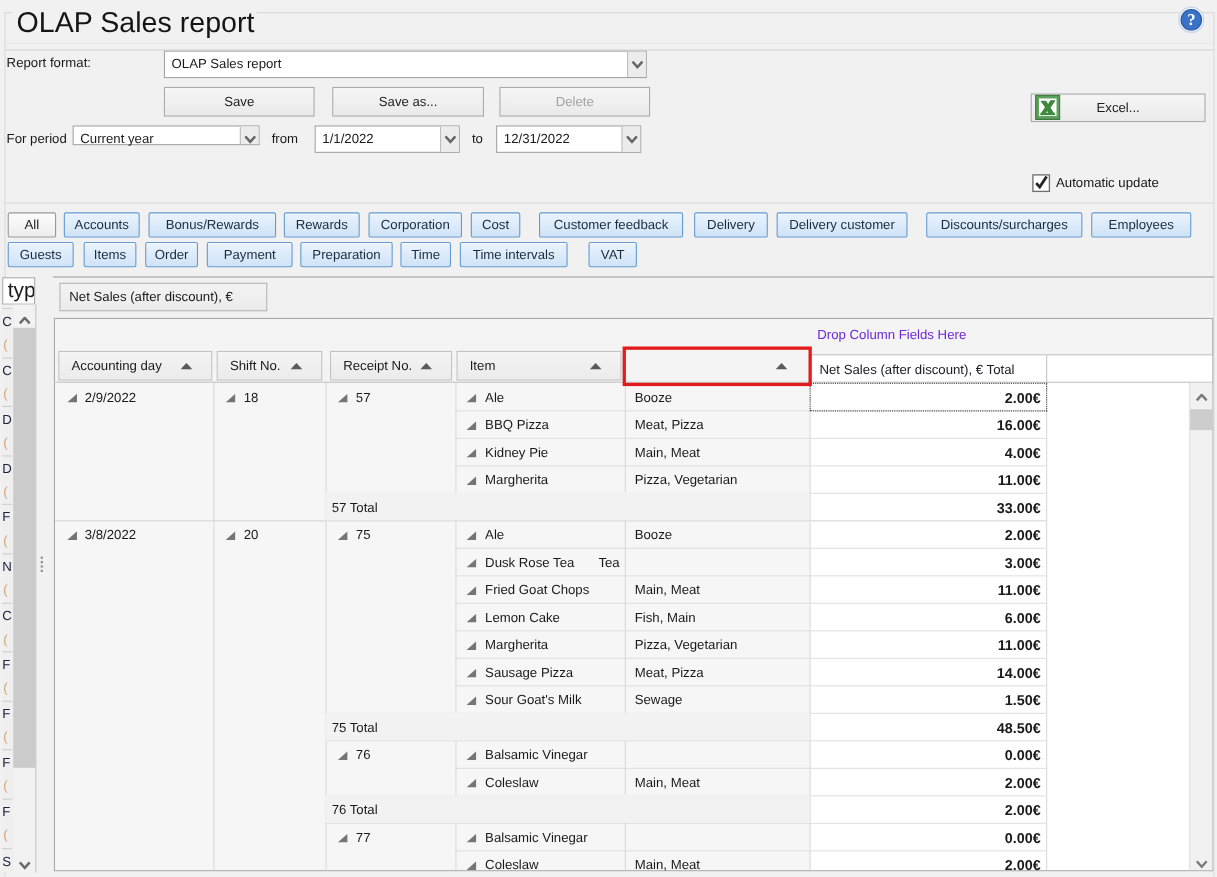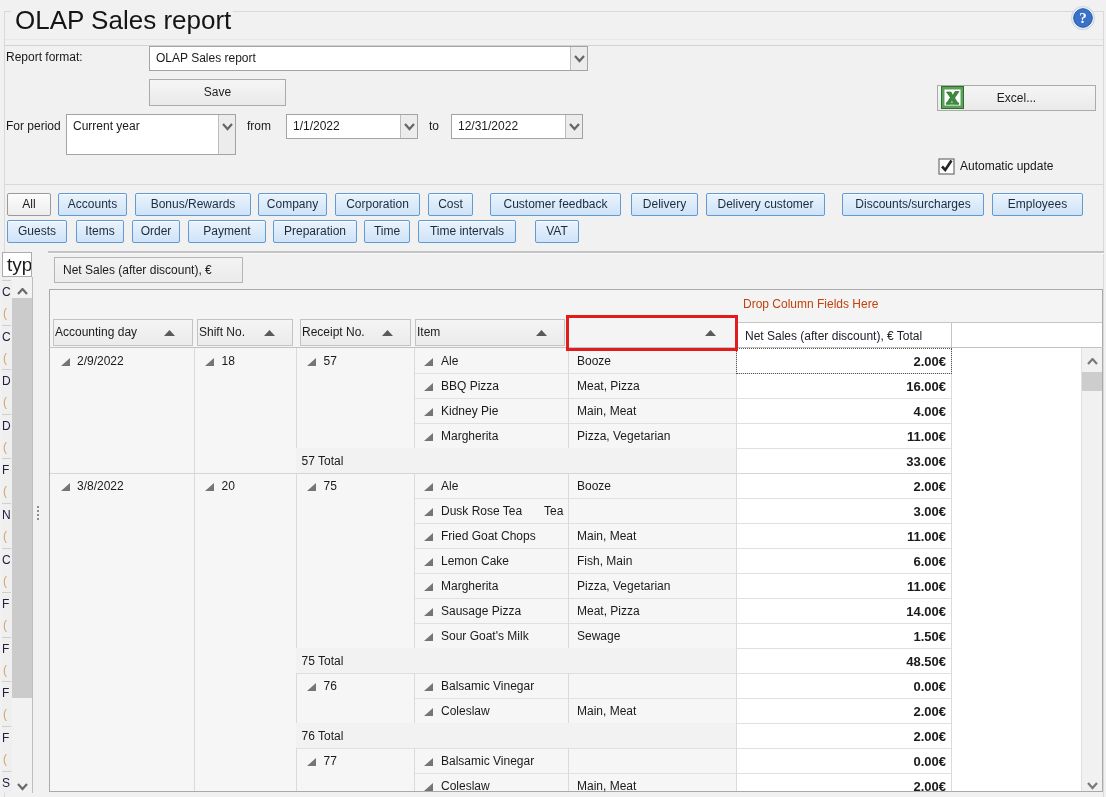--- a/index.html
+++ b/index.html
@@ -8,21 +8,21 @@
 .ln{position:absolute;background:#d9d9d9}
 .btn{position:absolute;border:1px solid #ababab;background:linear-gradient(#f5f5f5,#eaeaea);
   text-align:center;line-height:24px;color:#1d1d1d}
 .combo{position:absolute;background:#fff;border:1px solid #a3a3a3;line-height:23px}
 .combo .tx{position:absolute;left:6px;top:0;line-height:23px;white-space:nowrap}
 .dd{position:absolute;right:0;top:0;bottom:0;width:17px;background:#ececec;border-left:1px solid #bdbdbd}
 .dd svg{position:absolute;left:3px;top:8px}
 .tag{position:absolute;height:23px;border:1px solid #629ad4;border-radius:2px;
   background:linear-gradient(#eaf3fd,#cfe3f7);box-shadow:inset 0 1px 0 rgba(255,255,255,.75);text-align:center;line-height:21px;color:#1c2b3d}
 .hbox{position:absolute;top:319px;height:27px;background:linear-gradient(#f4f4f4,#ebebeb);
-  border:1px solid #c3c3c3;line-height:25px;padding-left:1px;color:#1b1b1b}
+  border:1px solid #c3c3c3;line-height:25px;padding-left:11px;color:#1b1b1b}
 .cell{position:absolute;white-space:nowrap;overflow:hidden}
 .val{position:absolute;font-weight:bold;font-size:13px;text-align:right;white-space:nowrap}
 .tri{position:absolute}
 </style></head><body>
 <div id="page">
 
 <div class="ln" style="left:4px;top:11px;width:7px;height:1px"></div>
 <div class="ln" style="left:233px;top:11px;width:870px;height:1px"></div>
 <div class="ln" style="left:4px;top:11px;width:1px;height:786px"></div>
 <div class="ln" style="left:1103px;top:11px;width:1px;height:786px"></div>
@@ -40,22 +40,24 @@
 <div class="abs" style="left:6px;top:50px">Report format:</div>
 <div class="combo" style="left:149px;top:46px;width:439px;height:25px">
       <span class="tx">OLAP Sales report</span>
       <span class="dd">
         <svg width="11" height="8">
           <polyline points="1,1 5.5,6 10,1" fill="none" stroke="#666" stroke-width="2.2"></polyline>
         </svg>
       </span>
     </div>
 <div class="btn" style="left:149px;top:79px;width:137px;height:27px;line-height:25px">Save</div>
+<div class="btn" style="left:302px;top:79px;width:138px;height:27px;line-height:25px">Save as...</div>
+<div class="btn" style="left:454px;top:79px;width:137px;height:27px;line-height:25px;color:#a3a3a3">Delete</div>
 <div class="abs" style="left:6px;top:119px">For period</div>
-<div class="combo" style="left:66px;top:114px;width:170px;height:41px">
+<div class="combo" style="left:66px;top:114px;width:170px;height:18px">
       <span class="tx">Current year</span>
       <span class="dd">
         <svg width="11" height="8">
           <polyline points="1,1 5.5,6 10,1" fill="none" stroke="#666" stroke-width="2.2"></polyline>
         </svg>
       </span>
     </div>
 <div class="abs" style="left:247px;top:119px">from</div>
 <div class="combo" style="left:286px;top:114px;width:132px;height:25px">
       <span class="tx">1/1/2022</span>
@@ -83,21 +85,21 @@
 <rect x="5" y="16.5" width="13" height="2.2" fill="#3c8c3c"></rect>
 </svg>
 <svg class="abs" style="left:938px;top:158px" width="18" height="18">
 <rect x="1" y="1" width="15" height="15" fill="#ffffff" stroke="#6e6e6e" stroke-width="1.2"></rect>
 <path d="M4 8.5 L7.2 12 L13.5 2.5" fill="none" stroke="#242424" stroke-width="2.6"></path>
 </svg>
 <div class="abs" style="left:960px;top:159px;color:#161616">Automatic update</div>
 <div class="tag" style="left:7px;top:193px;width:44px;border-color:#9a9a9a;background:linear-gradient(#fcfcfc,#ededed);color:#1a1a1a">All</div>
 <div class="tag" style="left:58px;top:193px;width:69px;">Accounts</div>
 <div class="tag" style="left:135px;top:193px;width:116px;">Bonus/Rewards</div>
-<div class="tag" style="left:258px;top:193px;width:69px;">Company</div>
+<div class="tag" style="left:258px;top:193px;width:69px;">Rewards</div>
 <div class="tag" style="left:335px;top:193px;width:85px;">Corporation</div>
 <div class="tag" style="left:428px;top:193px;width:45px;">Cost</div>
 <div class="tag" style="left:490px;top:193px;width:131px;">Customer feedback</div>
 <div class="tag" style="left:631px;top:193px;width:67px;">Delivery</div>
 <div class="tag" style="left:706px;top:193px;width:119px;">Delivery customer</div>
 <div class="tag" style="left:842px;top:193px;width:142px;">Discounts/surcharges</div>
 <div class="tag" style="left:992px;top:193px;width:91px;">Employees</div>
 <div class="tag" style="left:7px;top:220px;width:60px">Guests</div>
 <div class="tag" style="left:76px;top:220px;width:48px">Items</div>
 <div class="tag" style="left:132px;top:220px;width:48px">Order</div>
@@ -156,21 +158,21 @@
       </svg></div>
 <div class="abs" style="left:37px;top:506px;width:2px;height:2px;background:#8f8f8f"></div>
 <div class="abs" style="left:37px;top:510px;width:2px;height:2px;background:#8f8f8f"></div>
 <div class="abs" style="left:37px;top:514px;width:2px;height:2px;background:#8f8f8f"></div>
 <div class="abs" style="left:37px;top:518px;width:2px;height:2px;background:#8f8f8f"></div>
 <div class="abs" style="left:54px;top:257px;width:189px;height:26px;background:linear-gradient(#f3f3f3,#ebebeb);border:1px solid #b5b5b5;line-height:24px;padding-left:8px">Net Sales (after discount), €</div>
 <div class="abs" style="left:49px;top:289px;width:1054px;height:503px;border:1px solid #a9a9a9;background:#f4f4f4"></div>
 <div class="abs" style="left:50px;top:348px;width:686px;height:443px;background:#f6f6f6"></div>
 <div class="abs" style="left:736px;top:348px;width:366px;height:443px;background:#ffffff"></div>
 <div class="abs" style="left:736px;top:323px;width:366px;height:25px;background:#ffffff"></div>
-<div class="abs" style="left:743px;top:297px;color:#c2410c">Drop Column Fields Here</div>
+<div class="abs" style="left:743px;top:297px;color:#6d28d9">Drop Column Fields Here</div>
 <div class="ln" style="left:736px;top:322px;width:366px;height:1px;background:#c6c6c6"></div>
 <div class="abs" style="left:745px;top:329px;color:#20202c;white-space:nowrap">Net Sales (after discount), € Total</div>
 <div class="ln" style="left:951px;top:323px;width:1px;height:25px;background:#c6c6c6"></div>
 <div class="ln" style="left:49px;top:347px;width:1054px;height:1px;background:#c2c2c2"></div>
 <div class="hbox" style="left:53px;width:140px;color:#1b1b1b">Accounting day</div>
 <svg class="tri" style="left:164px;top:330px" width="11" height="6">
       <polygon points="0,6 11,6 5.5,0" fill="#5a5a5a"></polygon>
     </svg>
 <div class="hbox" style="left:197px;width:96px;color:#1b1b1b">Shift No.</div>
 <svg class="tri" style="left:264px;top:330px" width="11" height="6">

